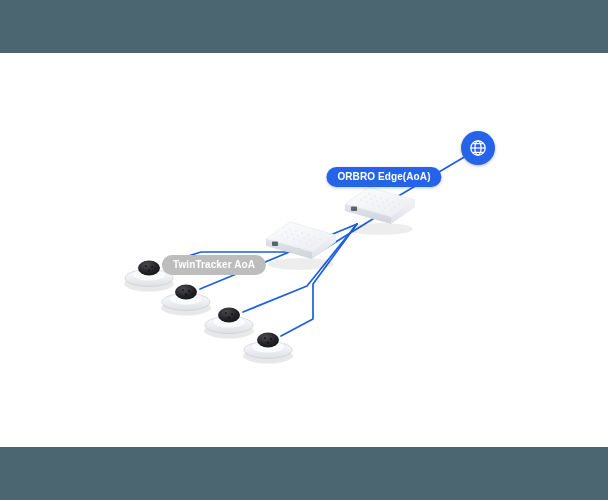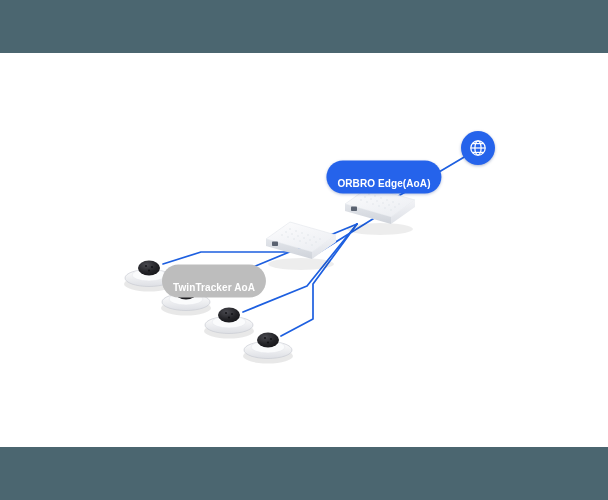--- a/index.html
+++ b/index.html
@@ -76,21 +76,21 @@
 
   
   .puck { width: 60px; height: 42px; }
   .puck svg { display: block; overflow: visible; }
 
   
   .pill {
     position: absolute;
     transform: translate(-50%, -50%);
     border-radius: 999px;
-    padding: 18px 11px 5px 11px;
+    padding: 5px 11px 5px 11px;
     font-size: 10px;
     line-height: 1;
     letter-spacing: 0.1px;
     white-space: nowrap;
     color: #ffffff;
     font-family: "Liberation Sans", sans-serif;
   }
   .pill-blue {
     background: #2563EB;
     box-shadow: 0 1px 3px rgba(30,60,140,0.30);
@@ -289,19 +289,19 @@
         <ellipse cx="30" cy="24" rx="17" ry="6" fill="#FAFBFC" stroke="#E4E6EB" stroke-width="0.6"></ellipse>
         <ellipse cx="30" cy="17" rx="11" ry="7.5" fill="url(#pDome1)"></ellipse>
         <g fill="#0C0C0F" opacity="0.8">
           <circle cx="27" cy="15" r="1.1"></circle>
             <circle cx="33" cy="16" r="1.1"></circle>
             <circle cx="30" cy="19.5" r="1.1"></circle>
         </g>
       </svg>
     </div>
 
-    <div class="pill pill-grey" style="left:214px; top:228px;text-align:center;">TwinTracker AoA</div>
+    <div class="pill pill-grey" style="left:214px; top:212px;text-align:center;">TwinTracker AoA</div>
 
   </div>
 
   <div class="letterbox" id="letterbox-bottom"></div>
 
 </div>
 
 </body></html>

